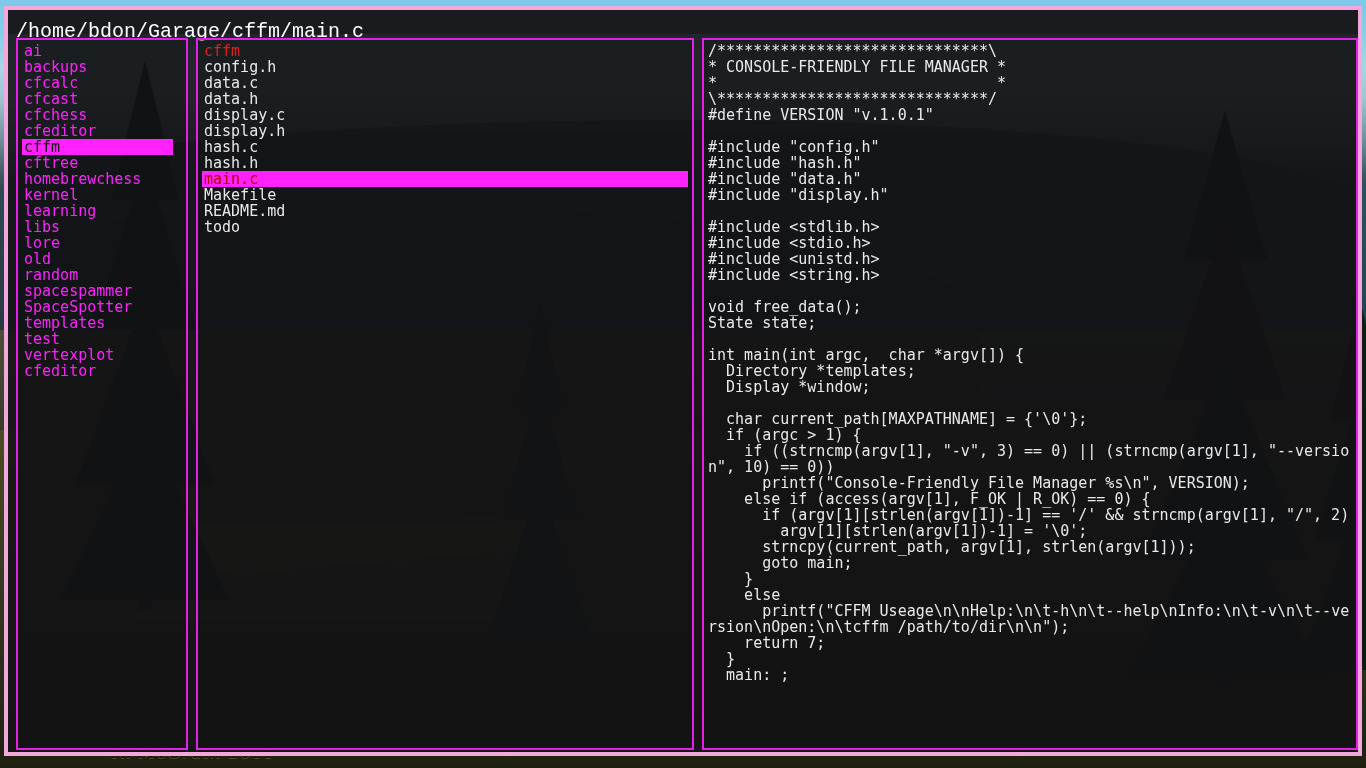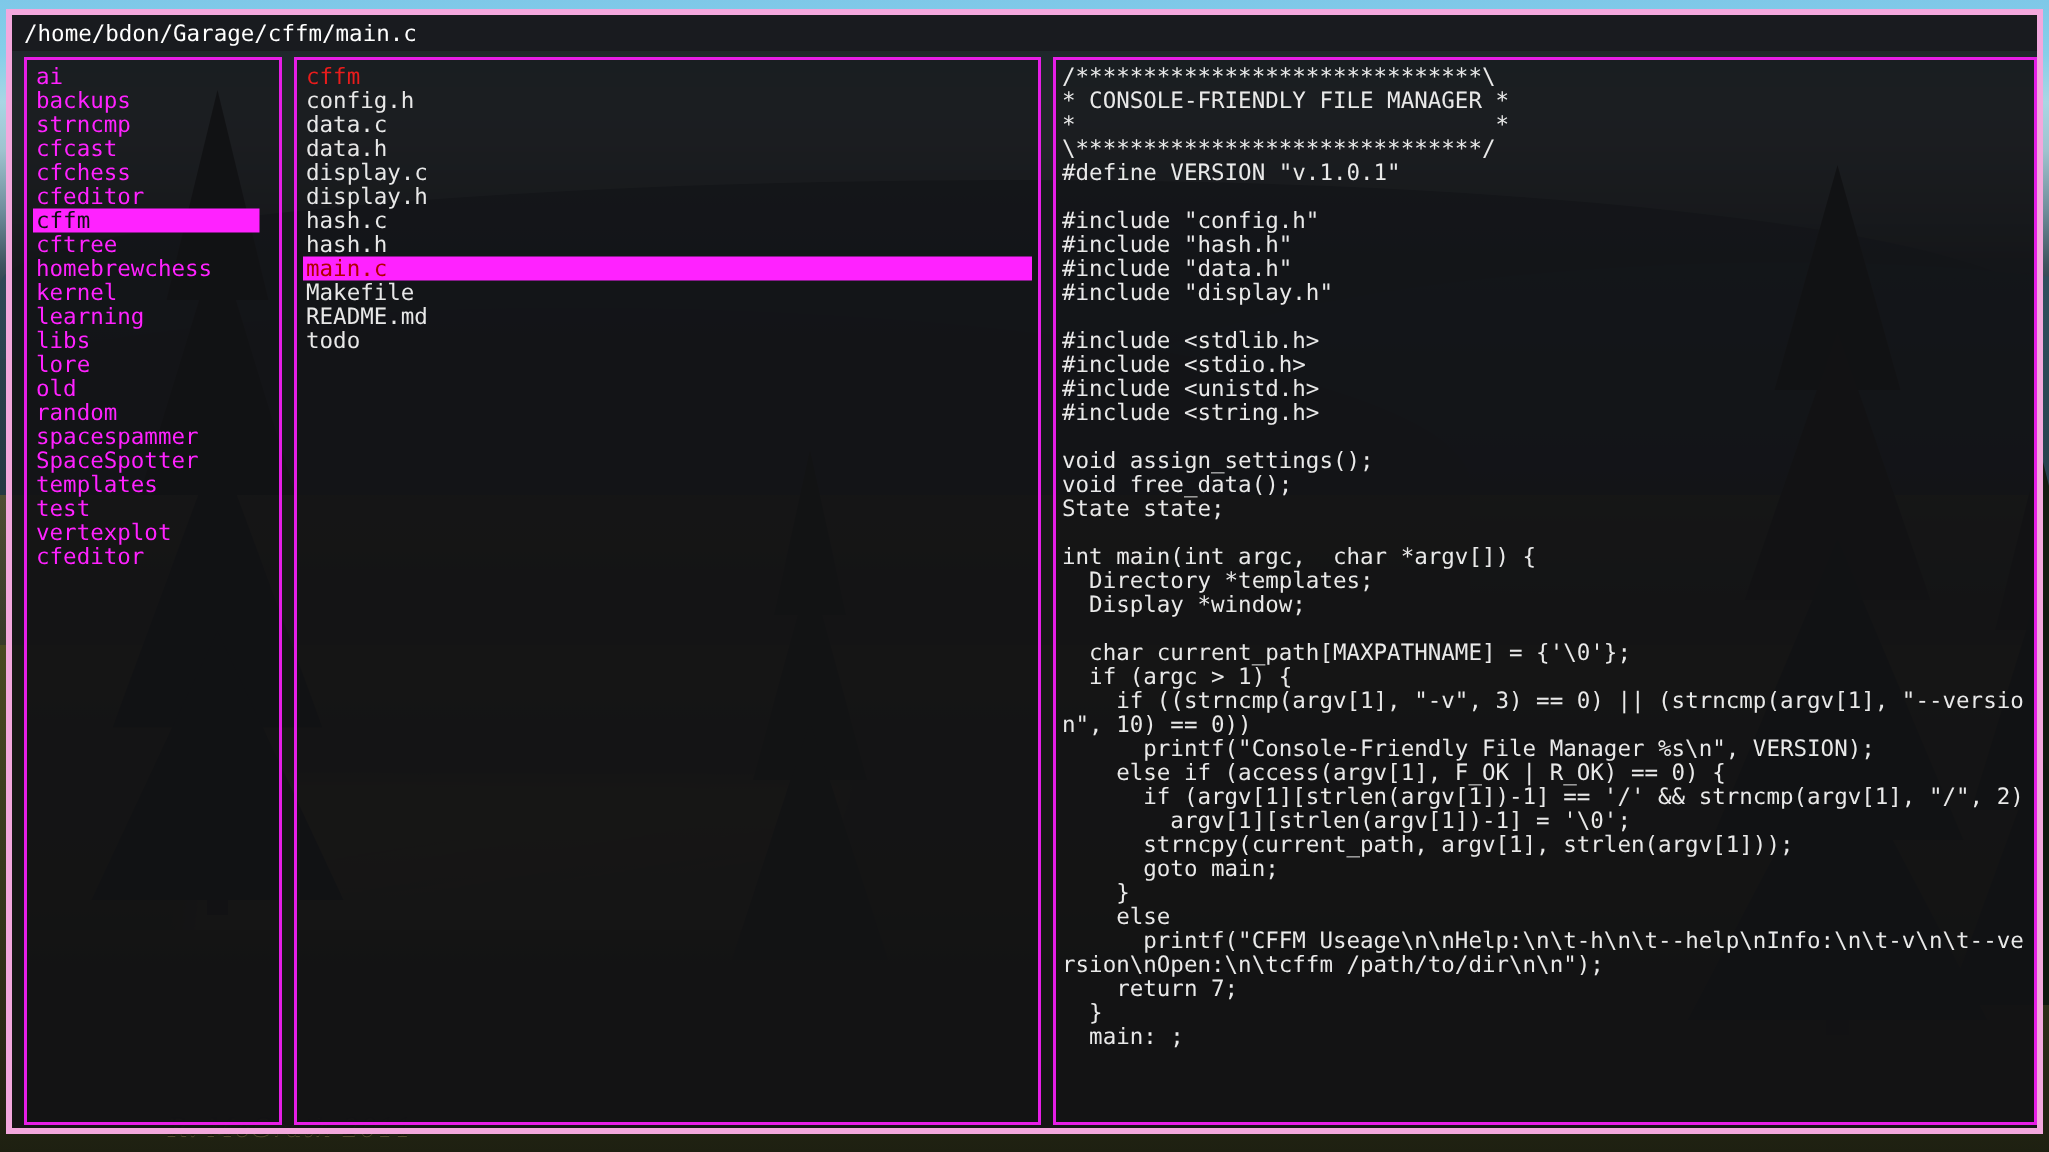--- a/index.html
+++ b/index.html
@@ -83,27 +83,28 @@
   #window {
     position: absolute;
     left: 4px; top: 6px;
     width: 1358px; height: 750px;
     border: 4px solid #f3a8dd;
     background: rgba(20,20,22,0.90);
     overflow: hidden;
   }
   #titlebar {
     height: 24px;
-    padding: 2px 0 0 8px;
+    padding: 12px 0 0 8px;
     color: #ffffff;
-    font-size: 15px;
+    font-size: 20px;
     line-height: 20px;
     letter-spacing: 0px;
     background: rgba(24,24,26,0.72);
     white-space: nowrap;
+    font-family: Liberation Mono, monospace;
   }
   #panels {
     position: absolute;
     left: 8px; top: 28px;
     width: 1342px; height: 712px;
     display: flex;
     gap: 8px;
   }
   .panel {
     border: 2px solid #e61ee6;
@@ -198,21 +199,21 @@
 <div id="window">
 
   <div id="titlebar">/home/bdon/Garage/cffm/main.c</div>
 
   <div id="panels">
 
     <div class="panel" id="panel-dirs">
       <div class="panel-inner">
         <div class="row dir">ai</div>
         <div class="row dir">backups</div>
-        <div class="row dir">strncmp</div>
+        <div class="row dir">cfcalc</div>
         <div class="row dir">cfcast</div>
         <div class="row dir">cfchess</div>
         <div class="row dir">cfeditor</div>
         <div class="row sel-dir">cffm</div>
         <div class="row dir">cftree</div>
         <div class="row dir">homebrewchess</div>
         <div class="row dir">kernel</div>
         <div class="row dir">learning</div>
         <div class="row dir">libs</div>
         <div class="row dir">lore</div>
@@ -255,21 +256,20 @@
         <div class="cl">#include "config.h"</div>
         <div class="cl">#include "hash.h"</div>
         <div class="cl">#include "data.h"</div>
         <div class="cl">#include "display.h"</div>
         <div class="cl"></div>
         <div class="cl">#include &lt;stdlib.h&gt;</div>
         <div class="cl">#include &lt;stdio.h&gt;</div>
         <div class="cl">#include &lt;unistd.h&gt;</div>
         <div class="cl">#include &lt;string.h&gt;</div>
         <div class="cl"></div>
-        <div class="cl">void assign_settings();</div>
         <div class="cl">void free_data();</div>
         <div class="cl">State state;</div>
         <div class="cl"></div>
         <div class="cl">int main(int argc,  char *argv[]) {</div>
         <div class="cl">  Directory *templates;</div>
         <div class="cl">  Display *window;</div>
         <div class="cl"></div>
         <div class="cl">  char current_path[MAXPATHNAME] = {'\0'};</div>
         <div class="cl">  if (argc &gt; 1) {</div>
         <div class="cl wrap">    if ((strncmp(argv[1], "-v", 3) == 0) || (strncmp(argv[1], "--version", 10) == 0))</div>

